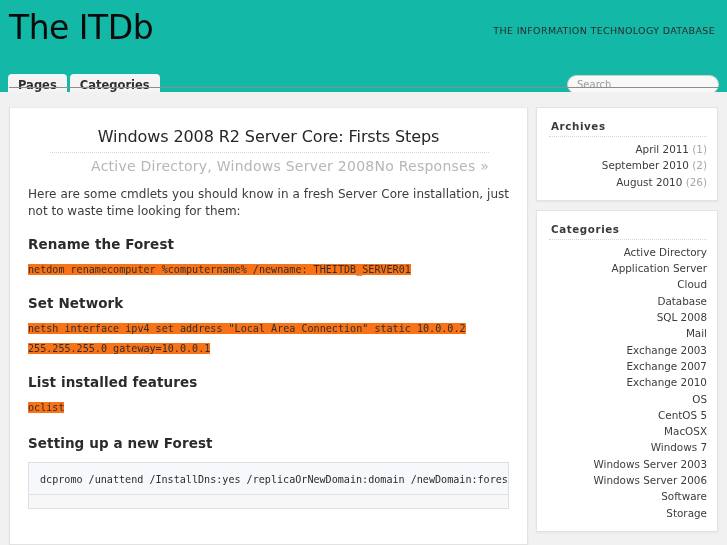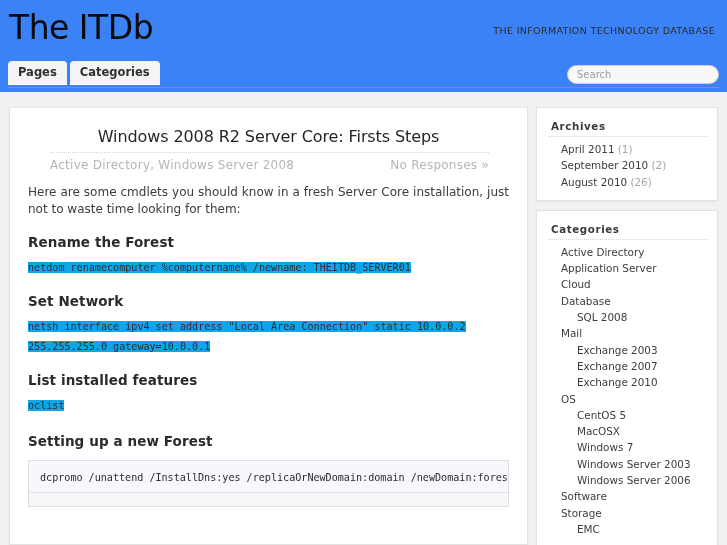--- a/index.html
+++ b/index.html
@@ -8,21 +8,21 @@
     width: 727px; height: 545px;
     overflow: hidden;
     background: #f1f1f1;
     font-family: "DejaVu Sans", sans-serif;
   }
 
   
   #header {
     position: absolute; left: 0; top: 0;
     width: 727px; height: 92px;
-    background: #3b82f6;
+    background: #14b8a6;
     overflow: hidden;
   }
   #site-title {
     position: absolute; left: 9px; top: 8px;
     font-size: 33px;
     font-weight: normal;
     color: #0b0b0b;
     letter-spacing: -0.5px;
     font-family: "DejaVu Sans", sans-serif;
     white-space: nowrap;
@@ -33,39 +33,39 @@
     color: #2b2b2b;
     letter-spacing: 0.35px;
     white-space: nowrap;
   }
   #nav-underline {
     position: absolute; left: 9px; top: 87px;
     width: 710px; height: 1px;
     background: #8d8d8d;
   }
   #tabs {
-    position: absolute; left: 8px; top: 61px;
+    position: absolute; left: 8px; top: 74px;
     display: flex;
     gap: 3px;
     align-items: flex-end;
   }
   .tab {
     background: #f4f4f4;
     color: #2f2f2f;
     font-size: 11.5px;
     font-weight: bold;
     padding: 5px 10px 6px 10px;
     border-radius: 4px 4px 0 0;
     line-height: 1.1;
     cursor: pointer;
     white-space: nowrap;
     box-shadow: 0 -1px 0 #ffffff inset;
   }
   #search-wrap {
-    position: absolute; right: 8px; top: 63px; text-decoration: underline;
+    position: absolute; right: 8px; top: 73px; text-decoration: underline;
   }
   #search-input {
     width: 152px; height: 19px;
     border: 1px solid #cfcfcf;
     border-radius: 10px;
     background: #f8f8f8;
     font-size: 10px;
     color: #6f6f6f;
     padding: 0 9px;
     outline: none;
@@ -101,22 +101,22 @@
     font-weight: normal;
     color: #262626;
     font-family: "DejaVu Sans", sans-serif;
     letter-spacing: -0.1px;
   }
   #post-meta {
     margin: 6px 38px 0 40px;
     border-top: 1px dotted #d6d6d6;
     padding-top: 5px;
     display: flex;
-    justify-content: space-between;
-    font-size: 12px;
+    justify-content: flex-end;
+    font-size: 14px;
     color: #b6b6b6;
     letter-spacing: 0.25px;
   }
   #post-meta a { color: #b6b6b6; text-decoration: none; cursor: pointer; }
 
   #post-body { margin: 0 18px; }
 
   .para {
     font-size: 12px;
     color: #3c3c3c;
@@ -130,21 +130,21 @@
     color: #2b2b2b;
     margin: 17px 0 6px 0;
     letter-spacing: 0.1px;
     font-family: "DejaVu Sans", sans-serif;
   }
   .codeline {
     font-family: "DejaVu Sans Mono", monospace;
     font-size: 10.1px;
     color: #2e2e2e;
     line-height: 17px;
-    background: #0ea5e9;
+    background: #f97316;
     display: inline;
     white-space: normal;
     word-spacing: 0;
     text-align: center;
   }
   .codeline-block { margin: 0; padding: 0; }
 
   
   #code-box {
     margin-top: 11px;
@@ -188,21 +188,21 @@
     font-size: 10.3px;
     font-weight: bold;
     color: #3a3a3a;
     letter-spacing: 0.6px;
     padding-bottom: 4px;
   }
   .widget .rule {
     border-top: 1px dotted #d8d8d8;
     margin: 0 0 4px 2px;
   }
-  .widget ul { list-style: none; margin: 0; padding: 0; }
+  .widget ul { list-style: none; margin: 0; padding: 0; text-align: right; }
   .widget li {
     font-size: 10.4px;
     color: #3c3c3c;
     line-height: 16.3px;
     padding-left: 14px;
     cursor: pointer;
     white-space: nowrap;
   }
   .widget li.child { padding-left: 30px; }
   .widget li .count { color: #a6a6a6; }
@@ -292,20 +292,19 @@
             <li class="child"><span>Exchange 2007</span></li>
             <li class="child"><span>Exchange 2010</span></li>
             <li class=""><span>OS</span></li>
             <li class="child"><span>CentOS 5</span></li>
             <li class="child"><span>MacOSX</span></li>
             <li class="child"><span>Windows 7</span></li>
             <li class="child"><span>Windows Server 2003</span></li>
             <li class="child"><span>Windows Server 2006</span></li>
             <li class=""><span>Software</span></li>
             <li class=""><span>Storage</span></li>
-            <li class="child"><span>EMC</span></li>
           </ul>
     </div>
 
   </div>
 
 </div>
 </div>
 
 </body></html>

